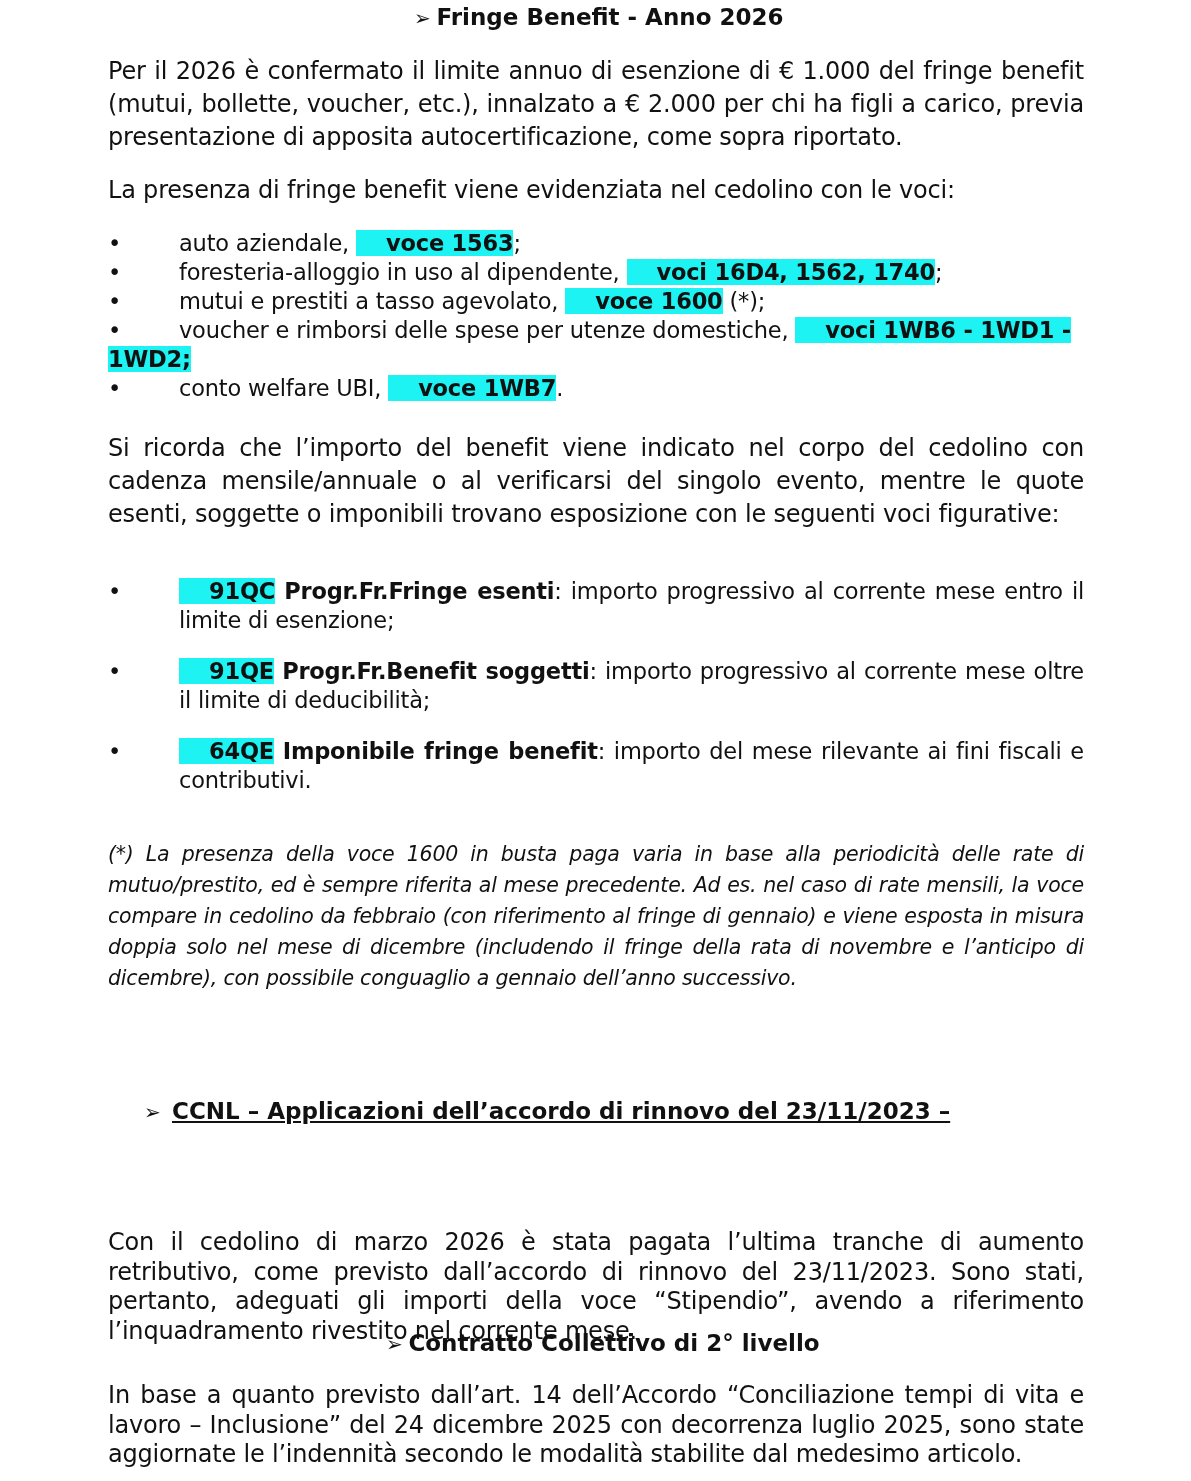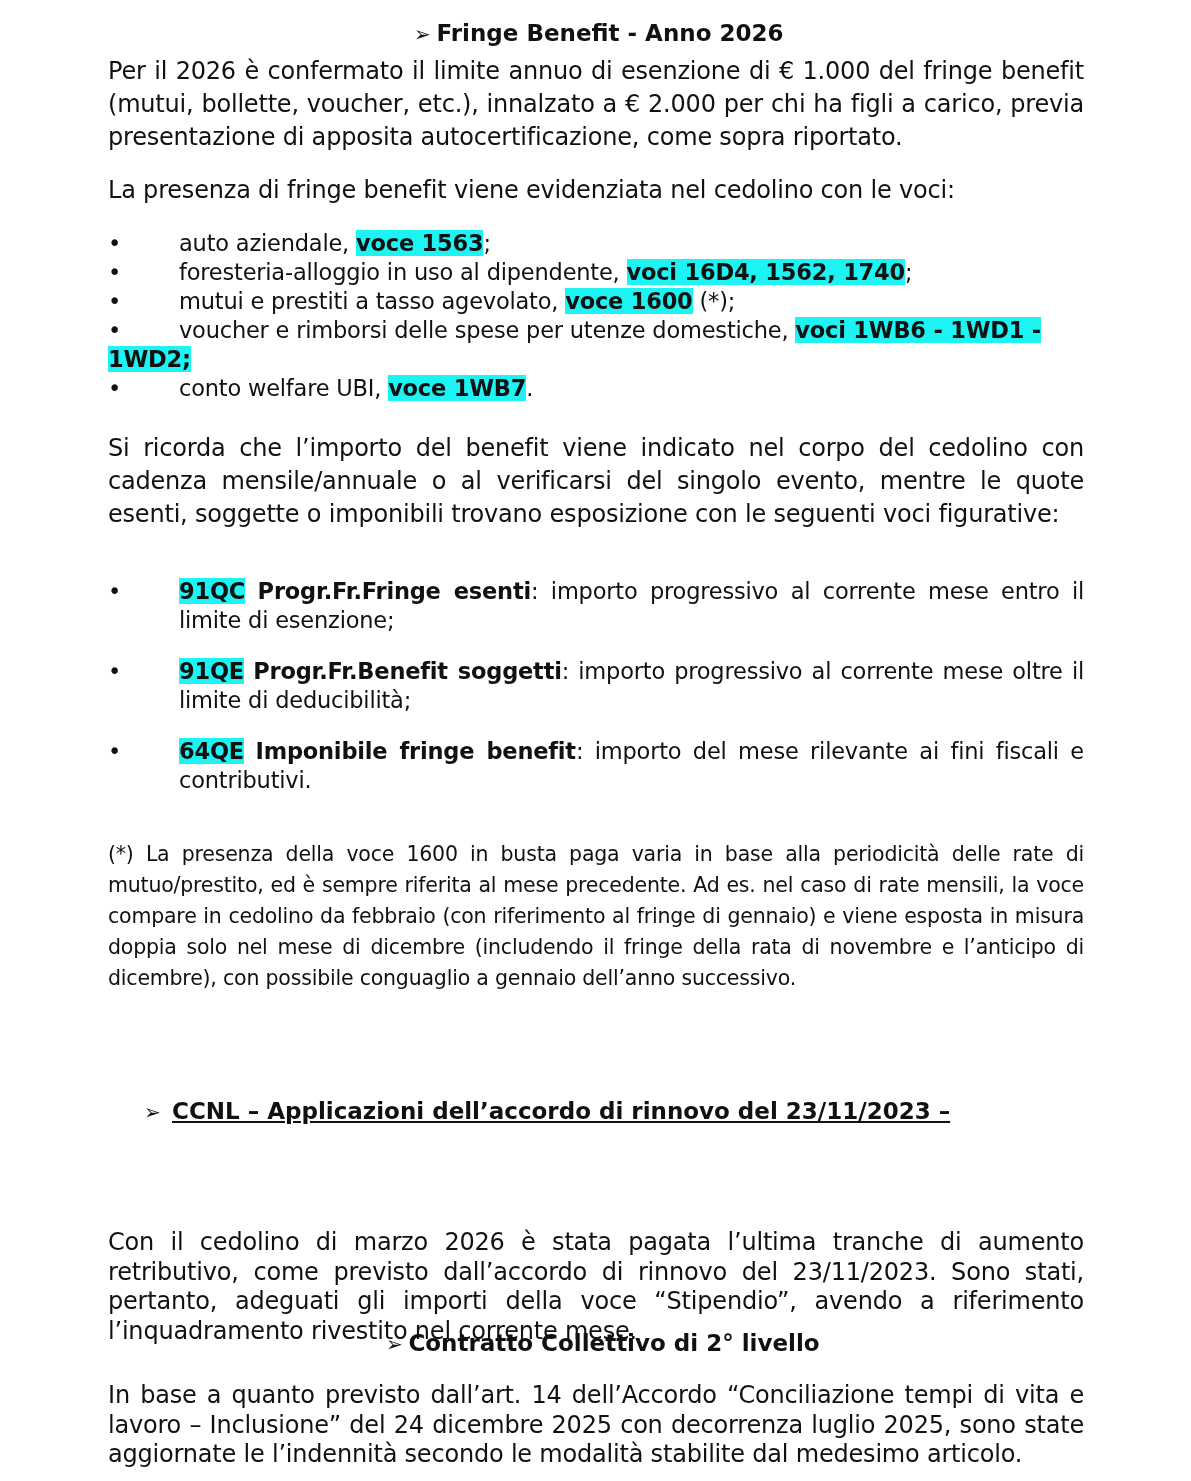--- a/index.html
+++ b/index.html
@@ -2,40 +2,40 @@
 <html><head>
 <meta charset="utf-8">
 <style>
   html, body { margin: 0; padding: 0; background: #ffffff; }
   body {
     width: 1191px; height: 1481px; overflow: hidden; position: relative;
     font-family: "DejaVu Sans", sans-serif; color: #111111;
   }
   .page { position: absolute; left: 108px; top: 0; width: 976px; }
   .p { font-size: 24px; line-height: 33px; margin: 0; text-align: justify; letter-spacing: -0.2px; }
-  .hl { background: #1ef3f3; font-weight: bold; }
+  .hl { background: #1ef3f3; font-weight: bold; padding-left: 30px; }
   .b { font-weight: bold; }
   .h {
     font-size: 23px; font-weight: bold; line-height: 34px; margin: 0;
   }
   .arrow { display: inline-block; width: 28px; font-weight: normal; font-size: 20px; }
   .h-center { text-align: center; }
   ul.dots { list-style: none; margin: 0; padding: 0; }
   ul.dots li { font-size: 22.5px; line-height: 29px; position: relative; padding-left: 71px; letter-spacing: -0.2px; }
   ul.dots li .dot { position: absolute; left: 0; top: 0; }
   .fig li { padding-left: 0; text-align: justify; line-height: 33px; }
   .fig li .dot { position: static; display: inline-block; width: 71px; }
-  .note { font-size: 20.5px; line-height: 31px; text-align: justify; margin: 0; letter-spacing: -0.2px; }
+  .note { font-size: 20.5px; line-height: 31px; font-style: italic; text-align: justify; margin: 0; letter-spacing: -0.2px; }
 </style>
 </head>
 <body>
 
 <div class="page">
 
-  <h2 class="h h-center" style="position:absolute; top:16px; left:0; width:976px;">
+  <h2 class="h h-center" style="position:absolute; top:0; left:0; width:976px;">
     <span class="arrow">➢</span><span>Fringe Benefit - Anno 2026</span>
   </h2>
 
   <p class="p" style="position:absolute; top:55px; width:976px;">Per il 2026 è confermato il limite annuo di esenzione di € 1.000 del fringe benefit (mutui, bollette, voucher, etc.), innalzato a € 2.000 per chi ha figli a carico, previa presentazione di apposita autocertificazione, come sopra riportato.</p>
 
   <p class="p" style="position:absolute; top:174px; width:976px;">La presenza di fringe benefit viene evidenziata nel cedolino con le voci:</p>
 
   <ul class="dots" style="position:absolute; top:229px; width:976px;">
     <li><span class="dot">•</span><span>auto aziendale, </span><span class="hl">voce 1563</span><span>;</span></li>
     <li><span class="dot">•</span><span>foresteria-alloggio in uso al dipendente, </span><span class="hl">voci 16D4, 1562, 1740</span><span>;</span></li>

